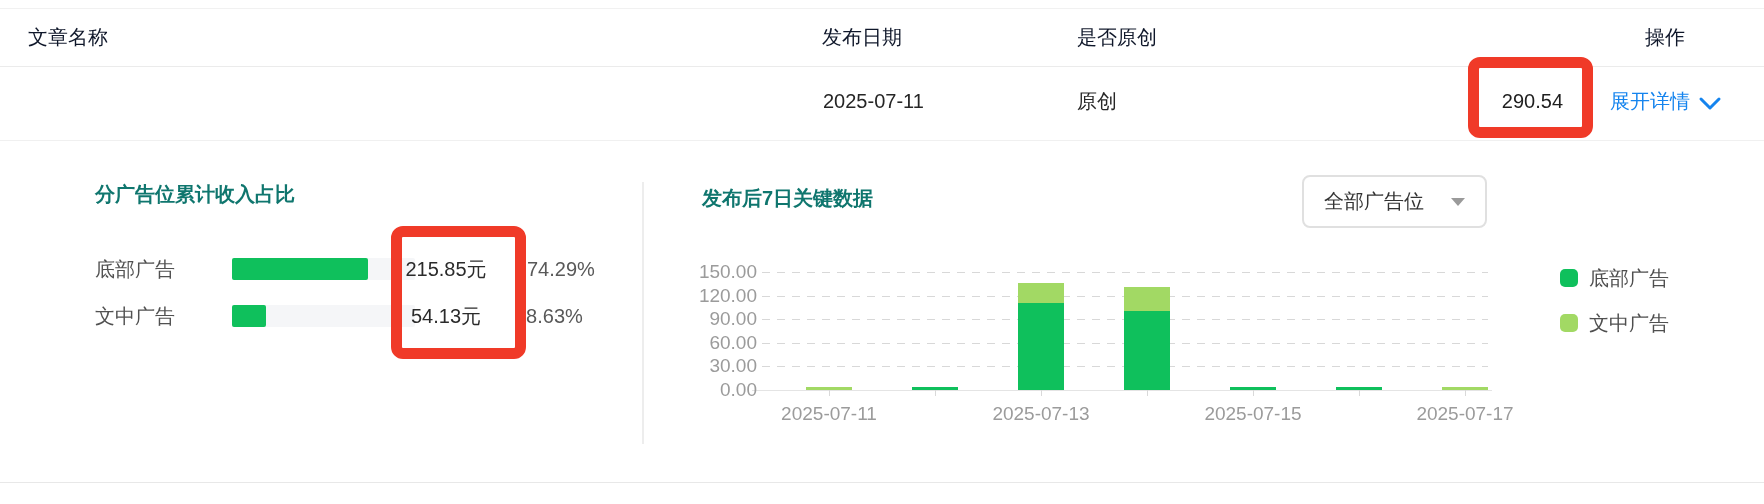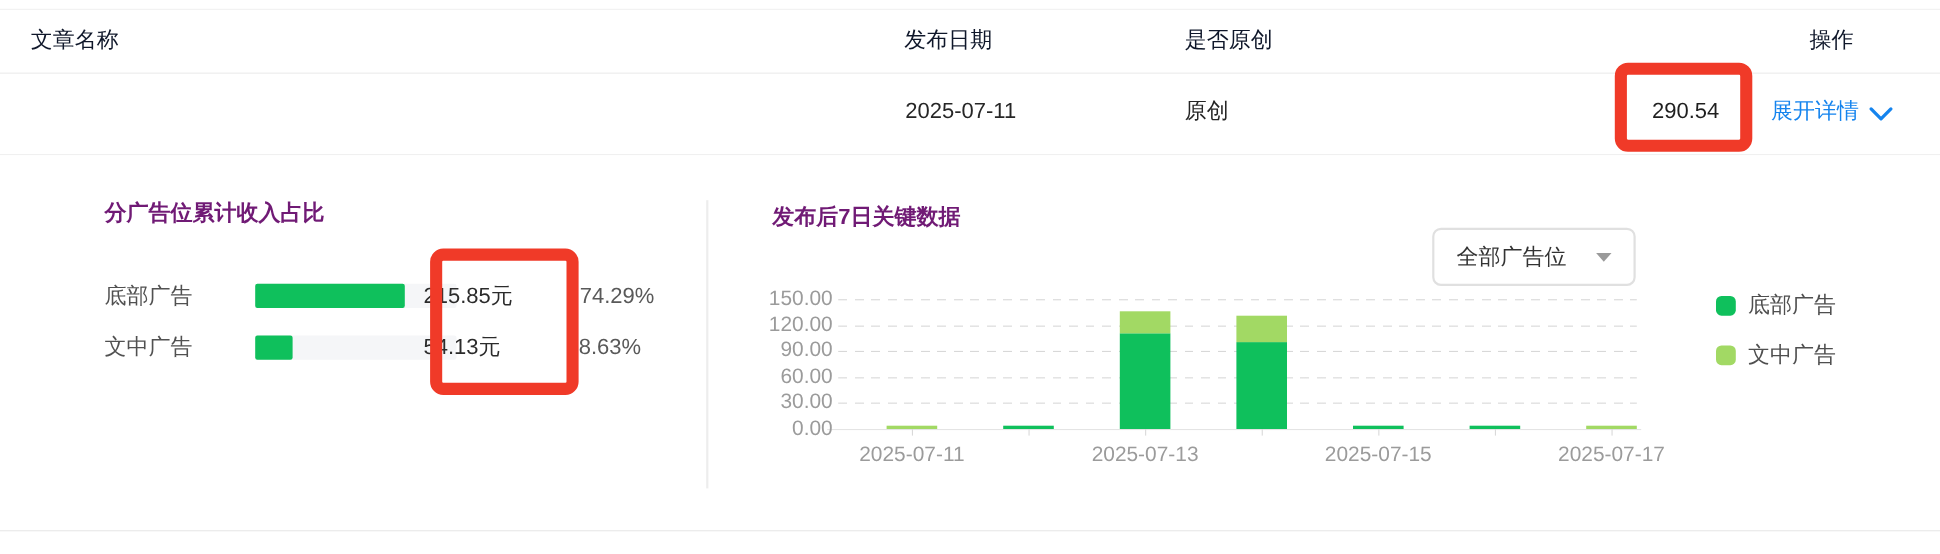--- a/index.html
+++ b/index.html
@@ -8,31 +8,31 @@
     font-family:"Liberation Sans","DejaVu Sans",sans-serif;color:#262626;
   }
   .hairline{position:absolute;left:0;width:1764px;height:1px;background:#f1f1f1;}
   .abs{position:absolute;line-height:26px;font-size:20px;white-space:nowrap;}
   .th{color:#0f172a;}
   .right{text-align:right;}
   .link{color:#1584EE;cursor:pointer;}
   .divider-h{position:absolute;left:0;width:1764px;height:1px;}
   .divider-v{position:absolute;width:2px;background:#ededed;}
   
-  .panel-title{position:absolute;font-size:20px;font-weight:600;color:#701a75;line-height:24px;white-space:nowrap;}
+  .panel-title{position:absolute;font-size:20px;font-weight:600;color:#0f766e;line-height:24px;white-space:nowrap;}
   .share-label{position:absolute;font-size:20px;color:#515151;line-height:22px;}
   .share-track{position:absolute;width:183px;height:22px;background:#f5f6f8;border-radius:2px;}
   .share-fill{position:absolute;left:0;top:0;height:22px;background:#0FC05C;border-radius:2px;}
-  .share-value{position:absolute;width:122px;text-align:left;font-size:20px;color:#2b2b2b;line-height:22px;}
+  .share-value{position:absolute;width:122px;text-align:center;font-size:20px;color:#2b2b2b;line-height:22px;}
   .share-pct{position:absolute;font-size:20px;color:#595959;line-height:22px;}
   
   .anno{position:absolute;border:11px solid #F03A28;border-radius:12px;z-index:6;pointer-events:none;}
   
   .dropdown{position:absolute;height:53px;border:2px solid #e0e0e0;border-radius:8px;box-sizing:border-box;
-            display:flex;align-items:center;justify-content:space-between;padding:0 20px;background:#fff;cursor:pointer;margin-top:32px;}
+            display:flex;align-items:center;justify-content:space-between;padding:0 20px;background:#fff;cursor:pointer;}
   .dropdown .dd-label{font-size:20px;color:#333;}
   .caret{width:0;height:0;border-left:7px solid transparent;border-right:7px solid transparent;border-top:8px solid #9a9a9a;}
   
   .legend-item{position:absolute;display:flex;align-items:center;gap:11px;}
   .legend-swatch{width:18px;height:18px;border-radius:5px;background:#0FC05C;}
   .legend-label{font-size:20px;color:#4f4f4f;line-height:20px;white-space:nowrap;}
   
   #chart-layer{position:absolute;inset:0;}
   .gridline{position:absolute;left:762px;width:726px;height:1px;
             background:repeating-linear-gradient(90deg,#d8d8d8 0 8px,transparent 8px 15px);}

